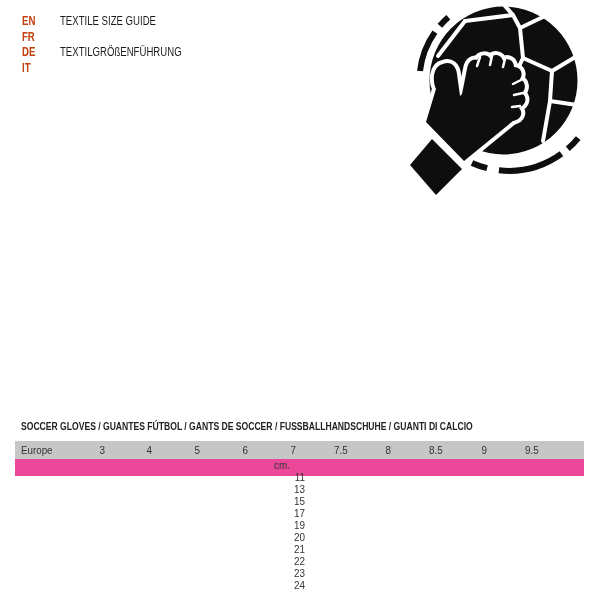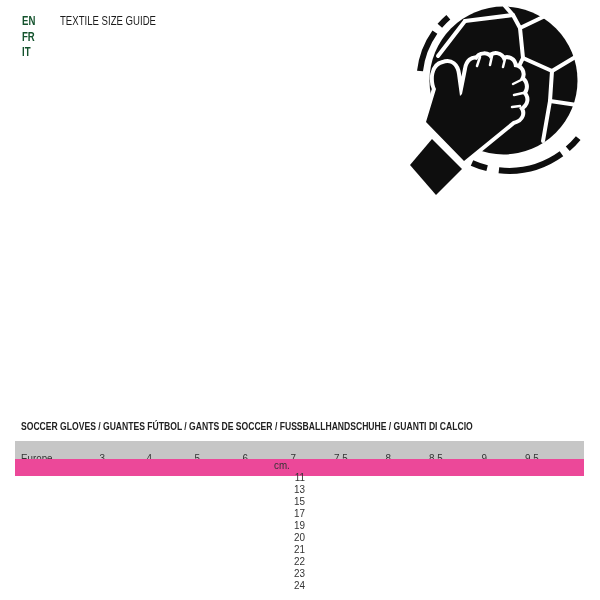--- a/index.html
+++ b/index.html
@@ -3,54 +3,58 @@
 <meta charset="utf-8">
 <style>
   html,body{margin:0;padding:0;background:#fff;}
   .canvas{
     position:relative;width:600px;height:600px;background:#ffffff;
     font-family:"Liberation Sans", sans-serif;overflow:hidden;
   }
   
   .lang-block{position:absolute;left:22px;top:14px;}
   .lang-row{display:flex;height:15.7px;line-height:15.7px;}
-  .lang-code{width:38px;font-size:12px;font-weight:bold;color:#14532d;}
+  .lang-code{width:38px;font-size:12px;font-weight:bold;color:#c2410c;}
   .lang-label{font-size:12px;font-weight:normal;color:#1c1c1c;white-space:nowrap;}
   .condL{display:inline-block;transform:scaleX(0.80);transform-origin:0 50%;}
   
   .glove-icon{position:absolute;left:410px;top:3px;}
   
   .table-title{
     position:absolute;left:21px;top:420px;font-size:11px;font-weight:bold;color:#222;
     white-space:nowrap;transform:scaleX(0.78);transform-origin:0 50%;
   }
   .size-row{
     position:absolute;left:15px;width:569px;display:flex;align-items:center;
     font-size:11.5px;color:#333;
   }
-  .row-europe{top:441px;height:34px;background:#c6c6c6;align-items:center;}
+  .row-europe{top:441px;height:18px;background:#c6c6c6;align-items:center;}
   .row-cm{top:459px;height:17px;background:#ec4899;flex-direction:column;}
   .cell-label{width:63px;padding-left:6px;box-sizing:border-box;white-space:nowrap;}
   .cell{width:47.8px;text-align:center;}
   .row-spacer{flex:1;}
   .condC{display:inline-block;transform:scaleX(0.86);transform-origin:50% 50%;}
   .condLabel{display:inline-block;transform:scaleX(0.85);transform-origin:0 50%;}
 </style>
 </head>
 <body>
 
 <div class="canvas">
 
   <div class="lang-block">
     <div class="lang-row">
       <span class="lang-code"><span class="condL">EN</span></span>
       <span class="lang-label"><span class="condL">TEXTILE SIZE GUIDE</span></span>
     </div>
     <div class="lang-row">
       <span class="lang-code"><span class="condL">FR</span></span>
+    </div>
+    <div class="lang-row">
+      <span class="lang-code"><span class="condL">DE</span></span>
+      <span class="lang-label"><span class="condL">TEXTILGRÖßENFÜHRUNG</span></span>
     </div>
     <div class="lang-row">
       <span class="lang-code"><span class="condL">IT</span></span>
     </div>
   </div>
 
   <svg class="glove-icon" width="190" height="196" viewBox="0 0 190 196" xmlns="http://www.w3.org/2000/svg">
 
     <circle cx="93.5" cy="77.5" r="74" fill="#0e0e0e"></circle>
 

